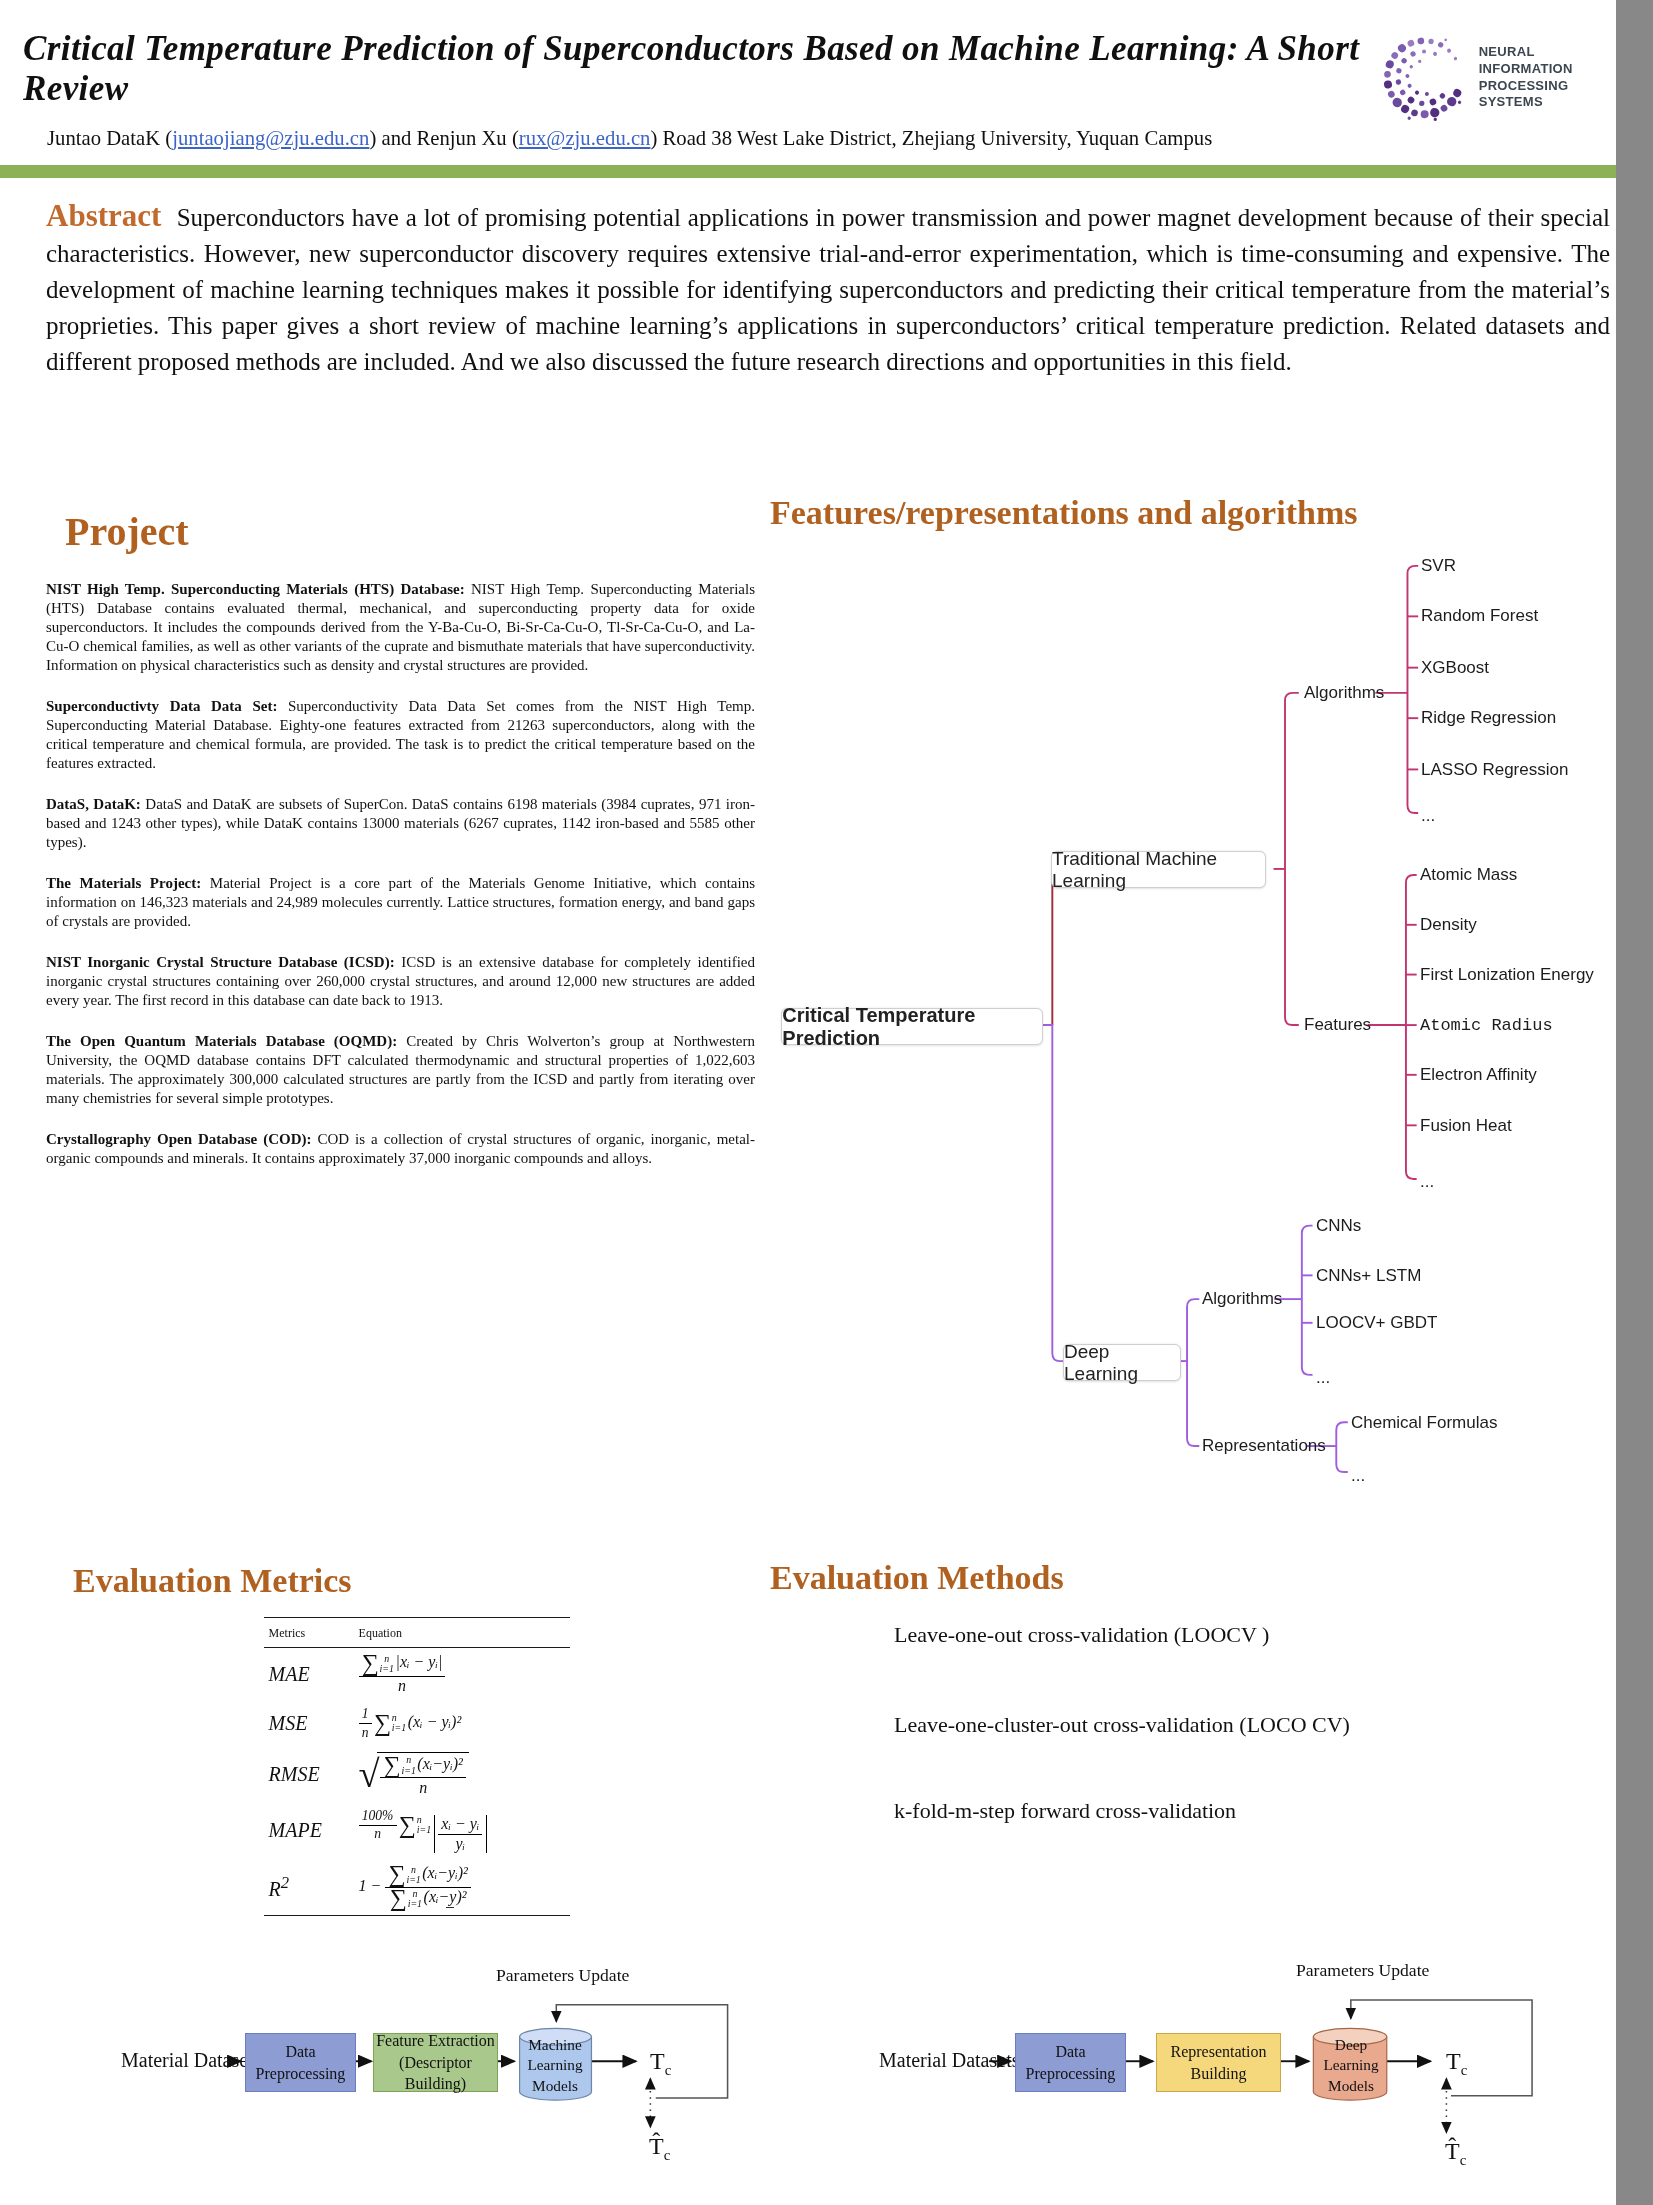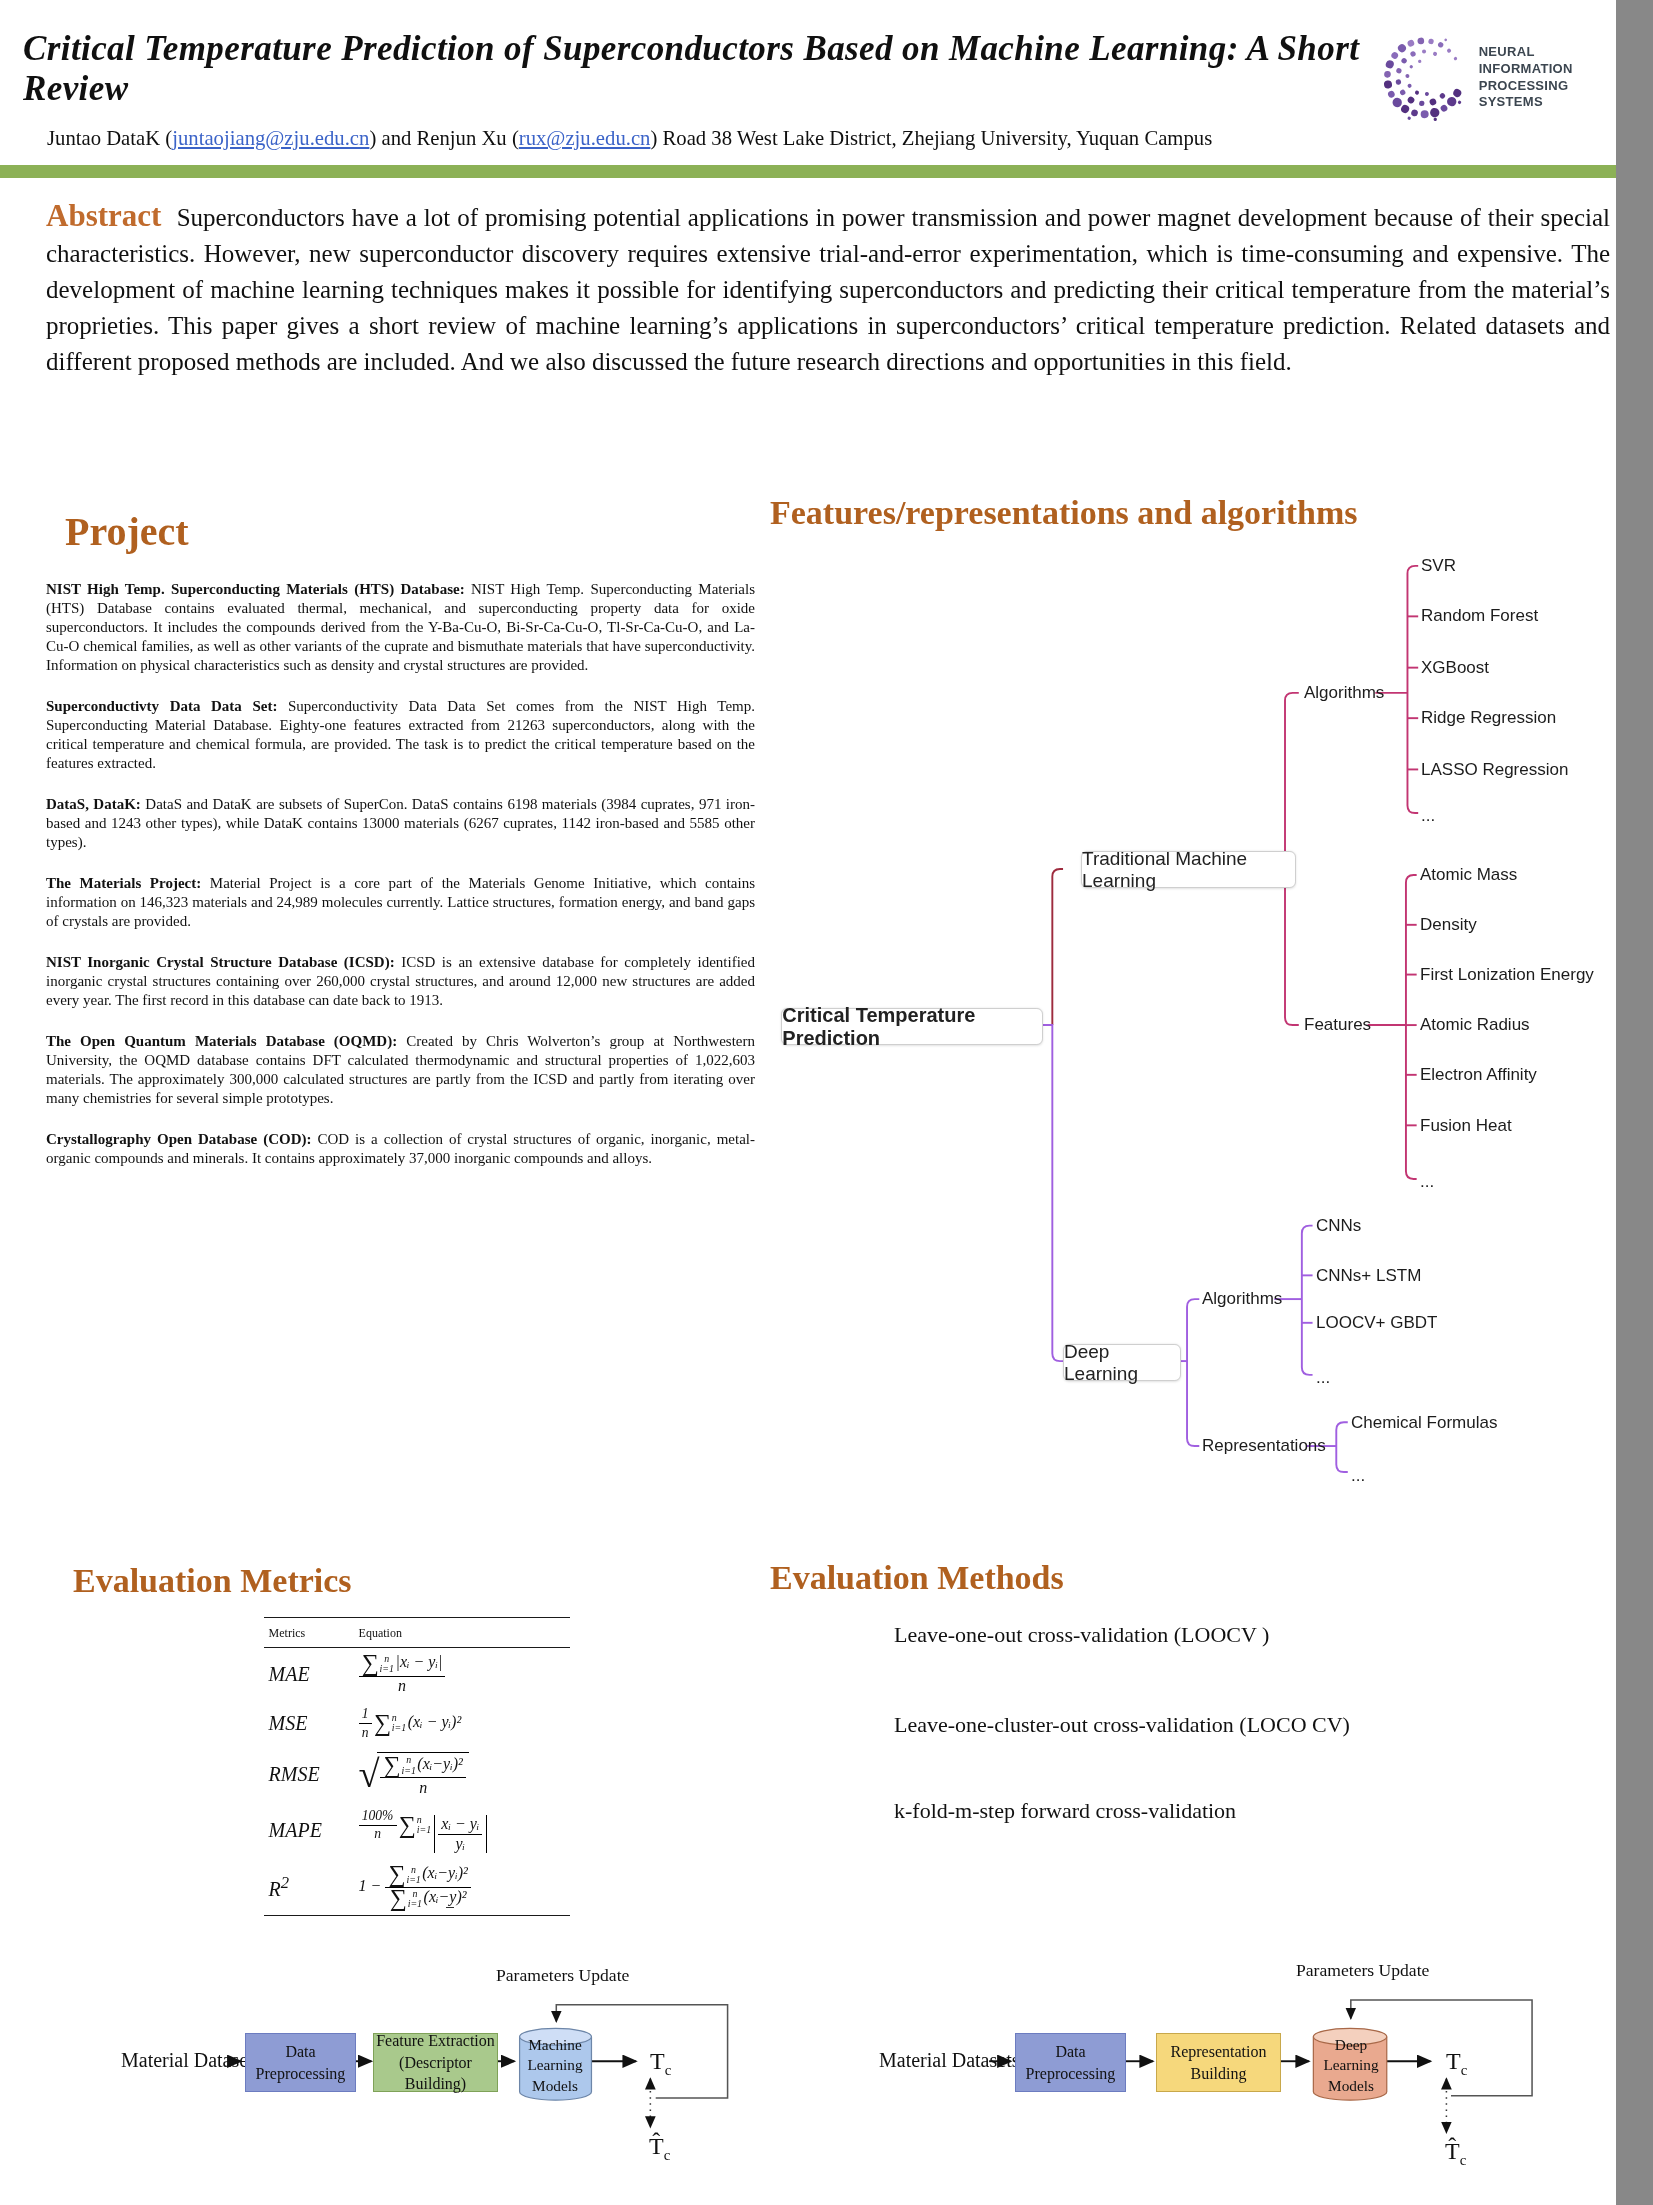--- a/index.html
+++ b/index.html
@@ -192,36 +192,36 @@
           <path d="M 700 966 L 714 966"></path>
             <path d="M 700 1028 L 714 1028"></path>
           <path d="M 706 1189 L 745 1189"></path>
           <path d="M 745 1189 L 745 1168 Q 745 1158 755 1158 L 760 1158"></path>
           <path d="M 745 1189 L 745 1213 Q 745 1223 755 1223 L 760 1223"></path>
         </g>
       </g>
     </svg>
 
     <div class="tnode" style="left:15.3px;top:472px;width:260px;height:35px;font-size:20px;font-weight:700;">Critical Temperature Prediction</div>
-    <div class="tnode" style="left:315px;top:315px;width:213px;height:35px;font-size:19px;">Traditional Machine Learning</div>
+    <div class="tnode" style="left:285px;top:315px;width:213px;height:35px;font-size:19px;">Traditional Machine Learning</div>
     <div class="tnode" style="left:297px;top:808px;width:116px;height:35px;font-size:19px;">Deep Learning</div>
 
     <span class="tlabel" style="left:538px;top:157px;">Algorithms</span>
     <span class="tlabel" style="left:655px;top:30px;">SVR</span>
     <span class="tlabel" style="left:655px;top:80px;">Random Forest</span>
     <span class="tlabel" style="left:655px;top:132px;">XGBoost</span>
     <span class="tlabel" style="left:655px;top:182px;">Ridge Regression</span>
     <span class="tlabel" style="left:655px;top:234px;">LASSO Regression</span>
     <span class="tlabel" style="left:655px;top:280px;">...</span>
 
     <span class="tlabel" style="left:538px;top:489px;">Features</span>
     <span class="tlabel" style="left:654px;top:339px;">Atomic Mass</span>
     <span class="tlabel" style="left:654px;top:389px;">Density</span>
     <span class="tlabel" style="left:654px;top:439px;">First Lonization Energy</span>
-    <span class="tlabel" style="left:654px;top:489px;">Atomic Radius</span>
+    <span class="tlabel" style="left:654px;top:489px;font-family:Liberation Mono, monospace;">Atomic Radius</span>
     <span class="tlabel" style="left:654px;top:539px;">Electron Affinity</span>
     <span class="tlabel" style="left:654px;top:590px;">Fusion Heat</span>
     <span class="tlabel" style="left:654px;top:646px;">...</span>
 
     <span class="tlabel" style="left:436px;top:763px;">Algorithms</span>
     <span class="tlabel" style="left:550px;top:690px;">CNNs</span>
     <span class="tlabel" style="left:550px;top:740px;">CNNs+ LSTM</span>
     <span class="tlabel" style="left:550px;top:787px;">LOOCV+ GBDT</span>
     <span class="tlabel" style="left:550px;top:842px;">...</span>
 

